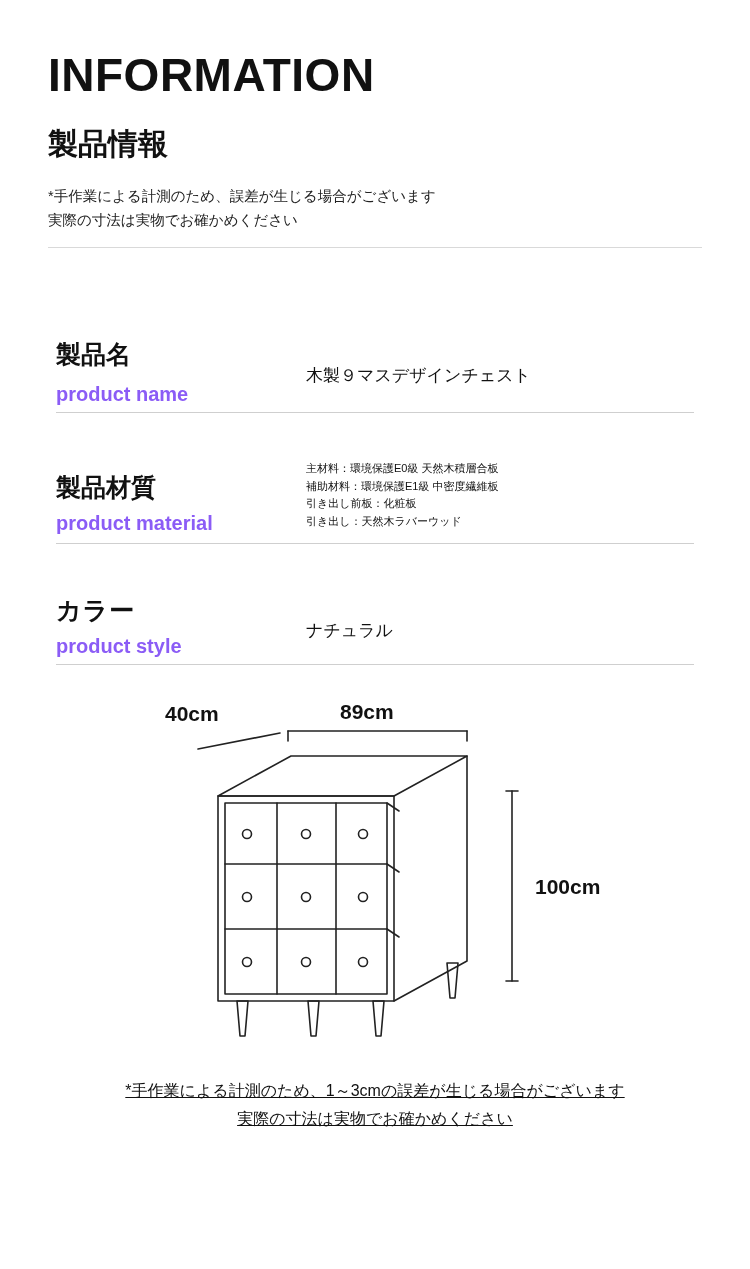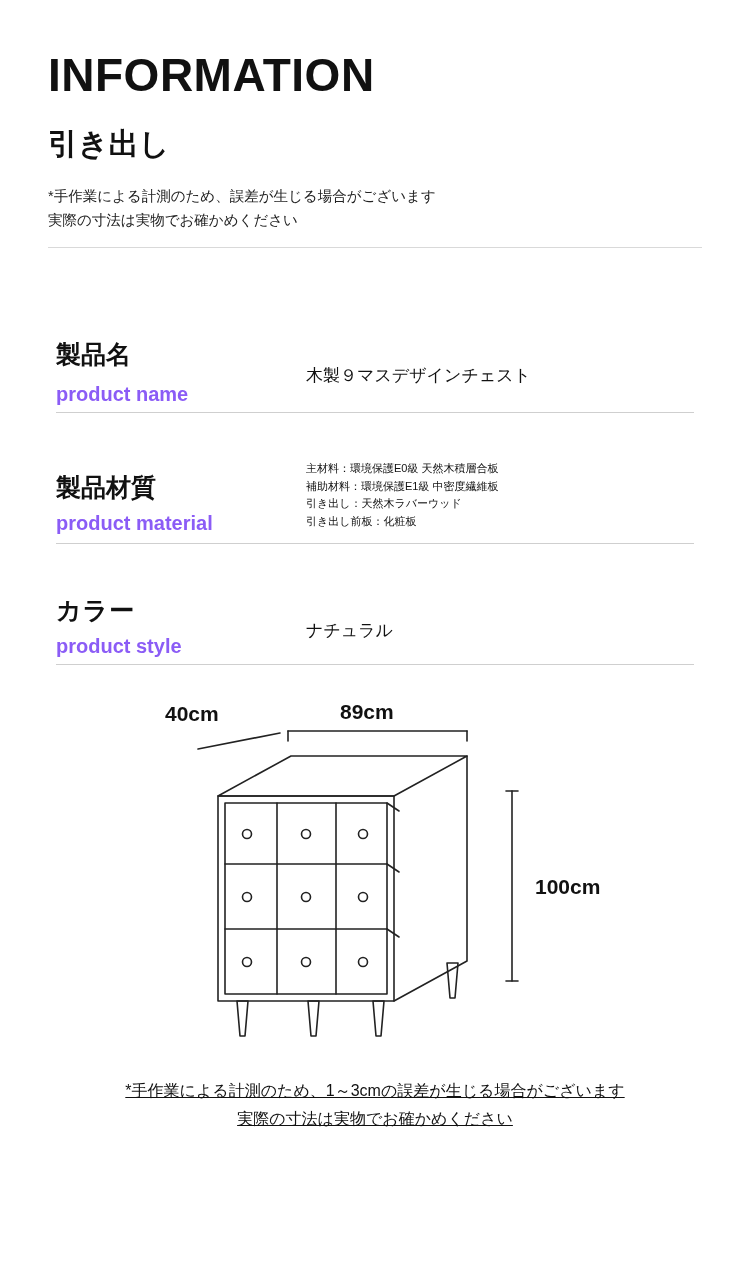--- a/index.html
+++ b/index.html
@@ -125,21 +125,21 @@
     color: #111;
     text-decoration: underline;
   }
 </style>
 </head>
 <body>
 
 <div class="page">
 
   <h1 class="headline">INFORMATION</h1>
-  <h2 class="subheadline">引き出し</h2>
+  <h2 class="subheadline">製品情報</h2>
 
   <div class="note-top">
     <div>*手作業による計測のため、誤差が生じる場合がございます</div>
     <div>実際の寸法は実物でお確かめください</div>
   </div>
 
   <hr class="rule">
 
   <section class="spec spec--name">
     <div class="spec-inner">
@@ -156,22 +156,22 @@
 
   <section class="spec spec--material">
     <div class="spec-inner">
       <div class="spec-label">
         <div class="jp">製品材質</div>
         <div class="en">product material</div>
       </div>
       <div class="spec-value">
         <div class="line">主材料：環境保護E0級 天然木積層合板</div>
         <div class="line">補助材料：環境保護E1級 中密度繊維板</div>
+        <div class="line">引き出し前板：化粧板</div>
         <div class="line">引き出し：天然木ラバーウッド</div>
-        <div class="line">引き出し前板：化粧板</div>
       </div>
     </div>
     <hr class="spec-rule">
   </section>
 
   <section class="spec spec--color">
     <div class="spec-inner">
       <div class="spec-label">
         <div class="jp">カラー</div>
         <div class="en">product style</div>

